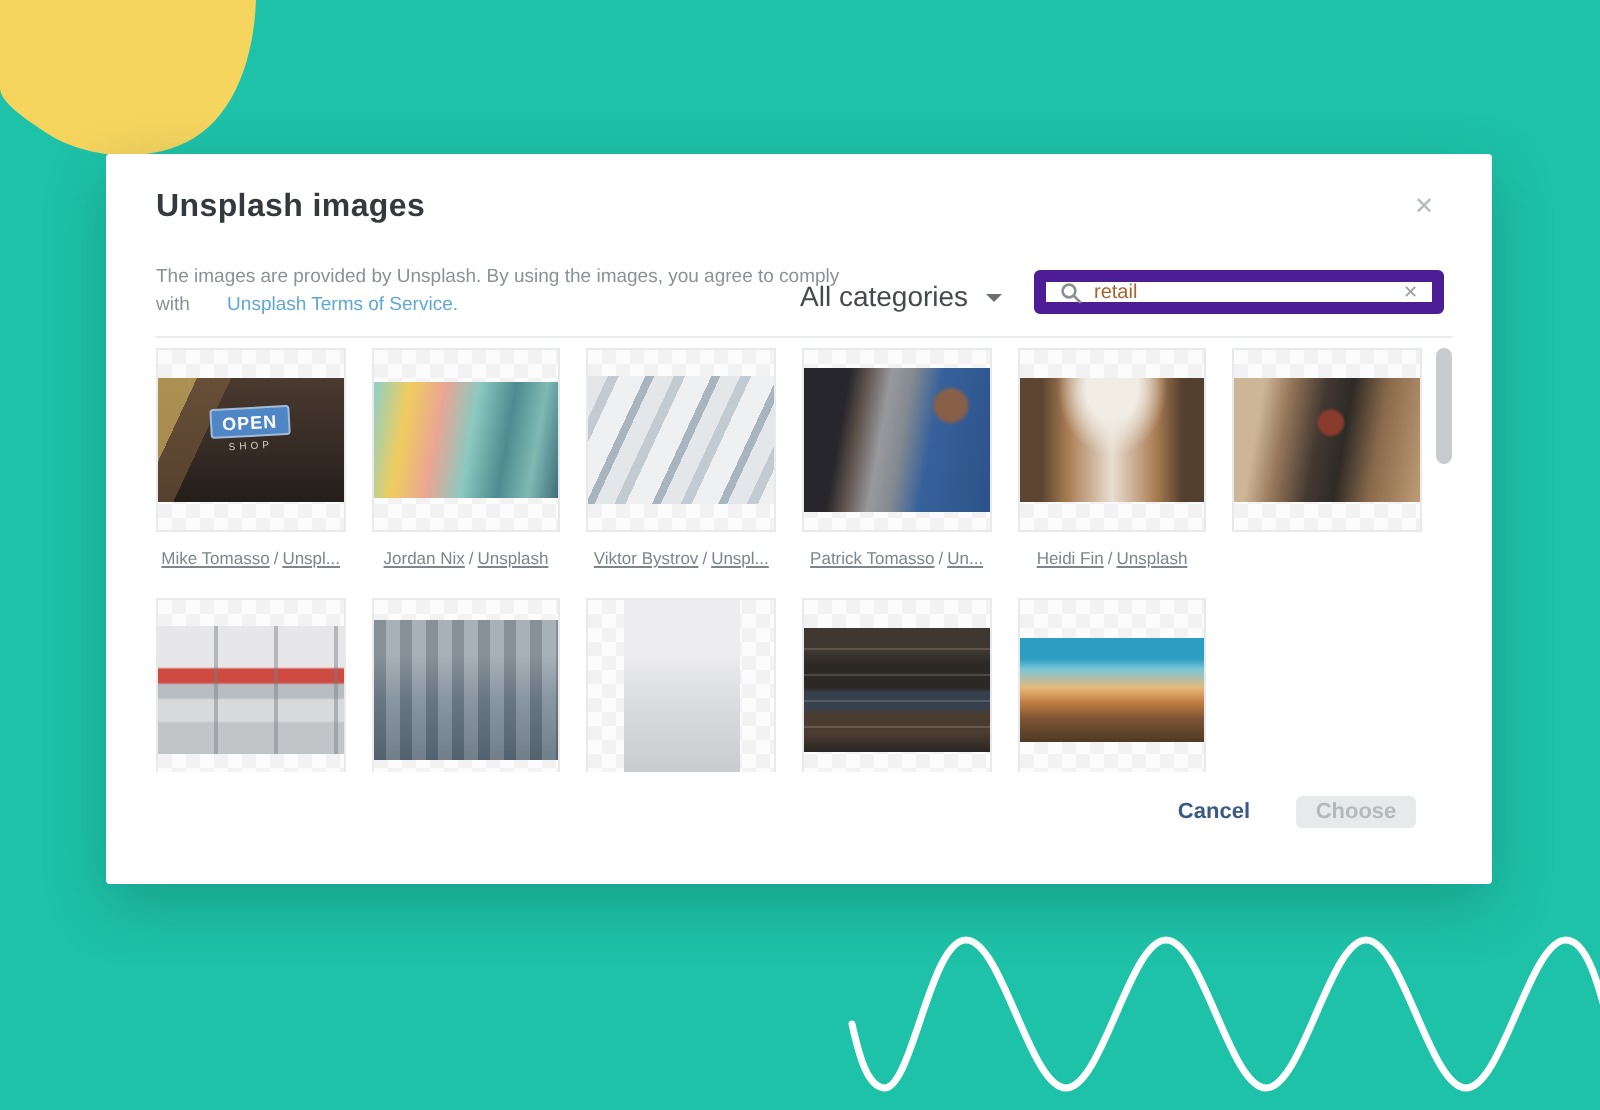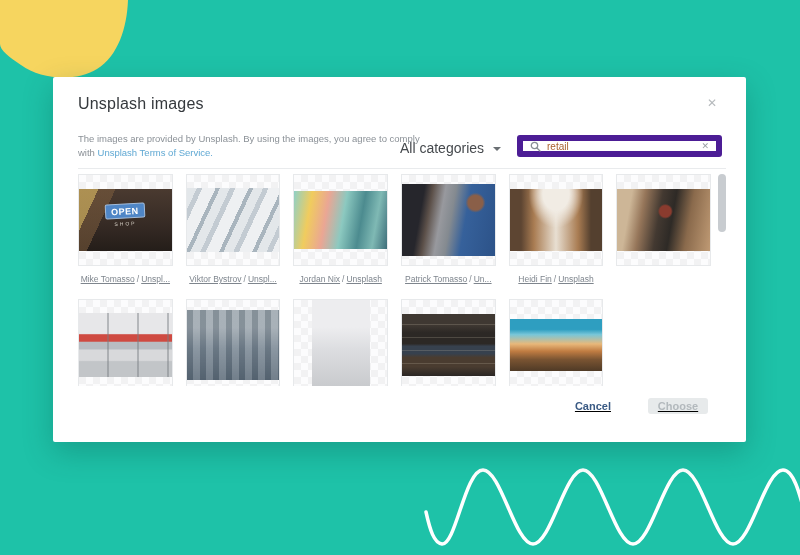--- a/index.html
+++ b/index.html
@@ -18,27 +18,27 @@
     position:absolute;left:53px;top:77px;width:693px;height:365px;
     background:#ffffff;border-radius:2px;
     box-shadow:0 10px 30px rgba(8,70,60,.28);
   }
   .modal-close{
     position:absolute;top:20px;right:29px;font-size:12px;color:#b6babd;
     cursor:pointer;line-height:12px;
   }
   .modal-title{
     margin:0;position:absolute;left:25px;top:18px;
-    font-size:16px;font-weight:400;color:#35393d;letter-spacing:.2px;
+    font-size:16px;font-weight:700;color:#35393d;letter-spacing:.2px;
   }
   .disclaimer{
     position:absolute;left:25px;top:55px;width:348px;margin:0;
     font-size:9.5px;line-height:14px;color:#8b9197;
   }
-  .disclaimer a{color:#5fa8d3;text-decoration:none;cursor:pointer;}
+  .disclaimer a{color:#5fa8d3;text-decoration:none;cursor:pointer;margin-left:16px;}
   .categories{
     position:absolute;left:347px;top:63px;display:flex;align-items:center;gap:9px;
     font-size:14px;color:#45494d;cursor:pointer;justify-content:center;
   }
   .caret{
     width:0;height:0;border-left:4px solid transparent;border-right:4px solid transparent;
     border-top:4.5px solid #6a6f73;margin-top:1px;
   }
   .search{
     position:absolute;left:464px;top:58px;width:205px;height:22px;
@@ -114,21 +114,21 @@
     repeating-linear-gradient(90deg,rgba(70,85,100,.35) 0 6px,rgba(170,180,190,.3) 6px 13px),
     linear-gradient(180deg,#a8b0b6 0 25%,#7d8a95 55%,#5a6875 100%);}
   .ph10{width:58px;height:100%;background:linear-gradient(180deg,#ededef 0 30%,#dcdde0 55%,#c7c9cc 100%);}
   .ph11{height:62px;background:
     repeating-linear-gradient(0deg,transparent 0 12px,rgba(200,190,170,.22) 12px 13px),
     linear-gradient(180deg,#3f3832 0 18%,#2c2825 30% 48%,#37414e 52% 64%,#4a3c30 70% 85%,#2a2624 100%);}
   .ph12{height:52px;background:
     linear-gradient(180deg,#2e9ec0 0 20%,#79c6d8 30%,#e8b87a 48%,#c07c42 62%,#7a5432 78%,#4f3a26 100%);}
 
   
-  .footer{position:absolute;top:321px;right:38px;display:flex;align-items:center;gap:37px;text-decoration:underline;}
+  .footer{position:absolute;top:321px;right:38px;display:flex;align-items:center;gap:23px;}
   .btn-cancel{
     background:none;border:none;padding:0;font-family:inherit;
     color:#3a5a84;font-size:11px;font-weight:700;cursor:pointer;
   }
   .btn-choose{
     width:60px;height:16px;border:none;border-radius:3px;background:#e7eaeb;
     color:#b3b9bd;font-size:11px;font-weight:700;font-family:inherit;cursor:default;
   }
 </style>
 </head>
@@ -172,29 +172,29 @@
               <div class="open-sign">
                 <span class="sign-main">OPEN</span>
                 <span class="sign-sub">SHOP</span>
               </div>
             </div>
           </div>
           <div class="caption"><a>Mike Tomasso</a><span class="sep">/</span><a>Unspl...</a></div>
         </div>
         <div class="cell">
           <div class="tile">
+            <div class="photo ph3" aria-label="colorful blurred clothing racks"></div>
+          </div>
+          <div class="caption"><a>Jordan Nix</a><span class="sep">/</span><a>Unsplash</a></div>
+        </div>
+        <div class="cell">
+          <div class="tile">
             <div class="photo ph4" aria-label="multi-level mall with escalators"></div>
           </div>
           <div class="caption"><a>Viktor Bystrov</a><span class="sep">/</span><a>Unspl...</a></div>
-        </div>
-        <div class="cell">
-          <div class="tile">
-            <div class="photo ph3" aria-label="colorful blurred clothing racks"></div>
-          </div>
-          <div class="caption"><a>Jordan Nix</a><span class="sep">/</span><a>Unsplash</a></div>
         </div>
         <div class="cell">
           <div class="tile">
             <div class="photo ph6" aria-label="smiling woman at checkout counter with laptop"></div>
           </div>
           <div class="caption"><a>Patrick Tomasso</a><span class="sep">/</span><a>Un...</a></div>
         </div>
         <div class="cell">
           <div class="tile">
             <div class="photo ph5" aria-label="shopping arcade with glass roof"></div>

